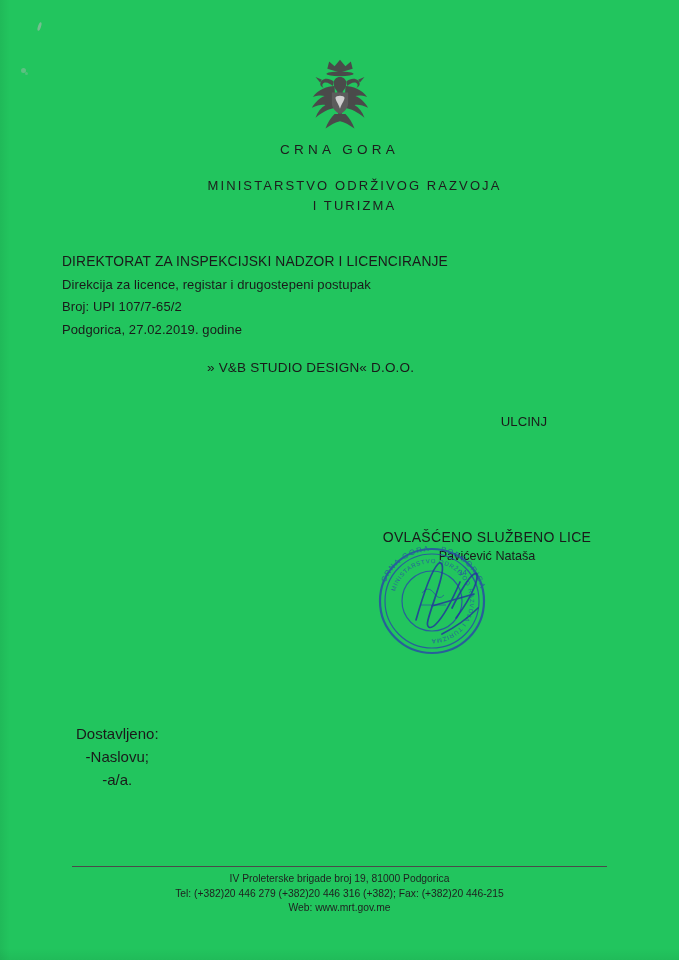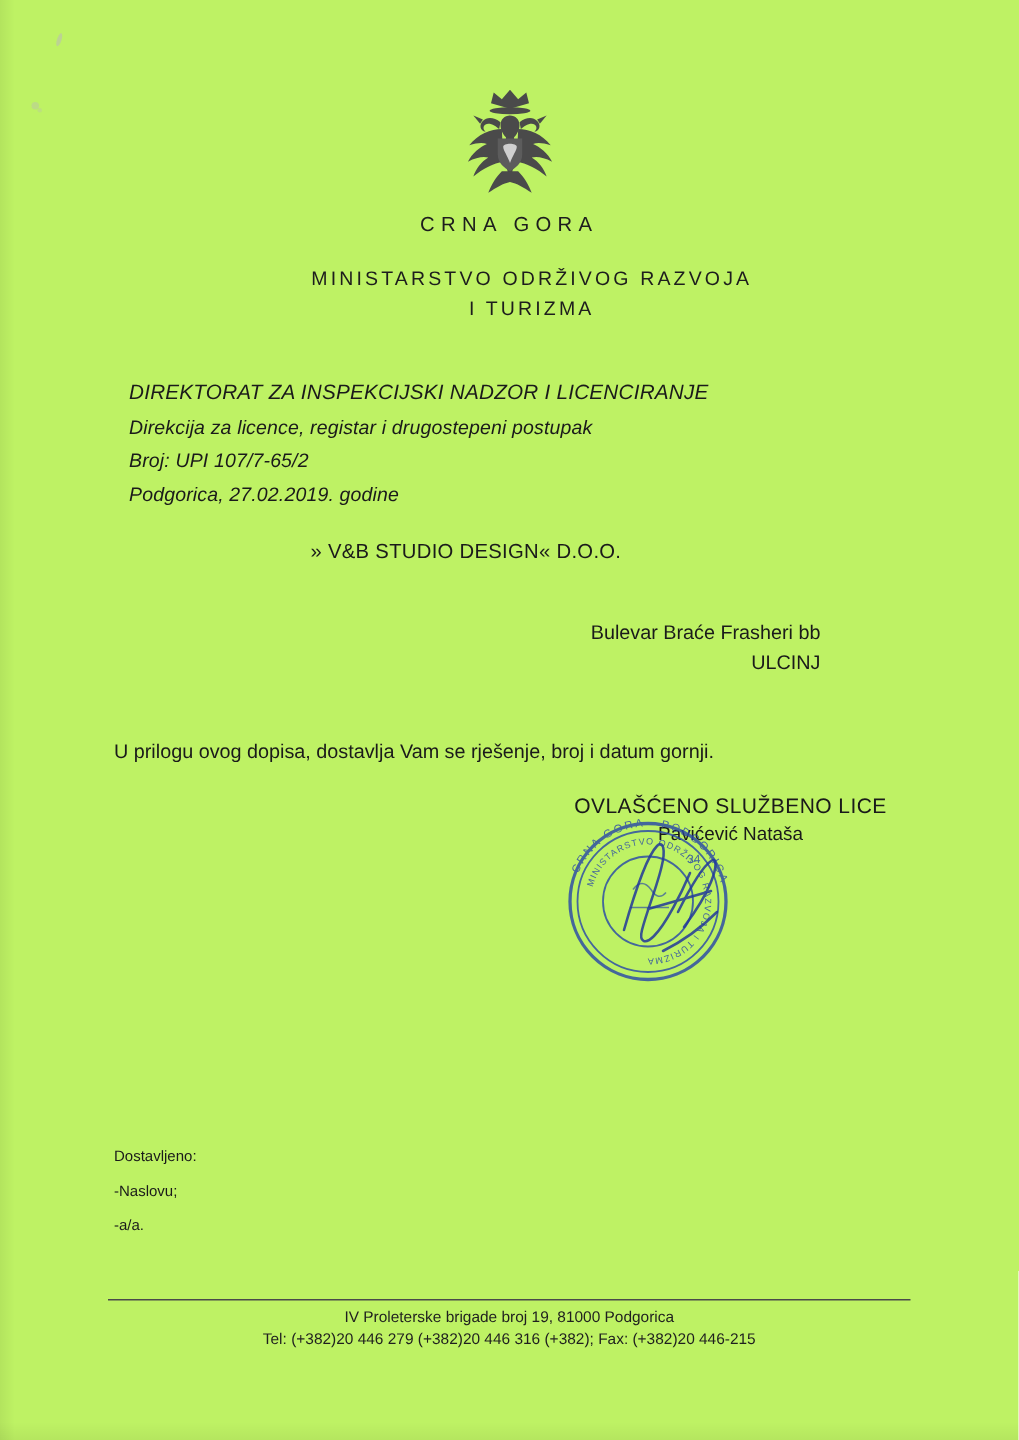--- a/index.html
+++ b/index.html
@@ -12,21 +12,21 @@
     height: 960px;
     position: relative;
     font-family: "Liberation Sans", sans-serif;
     color: #1a1a1a;
     overflow: hidden;
   }
 
   .page {
     position: absolute;
     inset: 0;
-    background: #bef264;
+    background: #22c55e;
   }
 
   
   .speck {
     position: absolute;
     background: #b9b9b9;
     border-radius: 50%;
     opacity: .55;
   }
   .speck.s1 { left: 38px; top: 22px; width: 3px; height: 9px; transform: rotate(18deg); }
@@ -64,26 +64,25 @@
     font-size: 13px;
     letter-spacing: 2.1px;
     line-height: 20px;
     color: #1d1d1d;
     margin-left: 30px;
   }
 
   
   .dept {
     position: absolute;
-    left: 86px;
+    left: 62px;
     top: 251px;
     font-size: 13.5px;
     line-height: 22.5px;
     letter-spacing: .1px;
-    font-style: italic;
   }
   .dept .l1 { font-size: 13.8px; letter-spacing: .15px; }
   .dept .l2,
   .dept .l3,
   .dept .l4 { font-size: 13px; }
 
   .recipient {
     position: absolute;
     left: 207px;
     top: 360px;
@@ -141,23 +140,24 @@
     width: 110px;
     height: 110px;
     color: #22399a;
     opacity: .85;
   }
 
   
   .delivered {
     position: absolute;
     left: 76px;
-    top: 760px;
-    font-size: 10px;
+    top: 722px;
+    font-size: 15px;
     line-height: 23px;
+    text-align: center;
   }
 
   
   .rule {
     position: absolute;
     left: 72px;
     right: 72px;
     top: 866px;
     height: 1px;
     background: #4a4a4a;
@@ -245,25 +245,23 @@
 
   <div class="dept">
     <div class="l1">DIREKTORAT ZA INSPEKCIJSKI NADZOR  I LICENCIRANJE</div>
     <div class="l2">Direkcija za licence, registar i drugostepeni postupak</div>
     <div class="l3">Broj: UPI 107/7-65/2</div>
     <div class="l4">Podgorica, 27.02.2019. godine</div>
   </div>
 
   <div class="recipient">» V&amp;B STUDIO DESIGN«  D.O.O.</div>
   <div class="address">
-    <div>Bulevar Braće Frasheri bb</div>
     <div>ULCINJ</div>
   </div>
 
-  <div class="bodytext">U prilogu ovog dopisa, dostavlja Vam se rješenje, broj i datum gornji.</div>
 
   <div class="sig-block">
     <div class="sig-title">OVLAŠĆENO SLUŽBENO LICE</div>
     <div class="sig-name">Pavićević Nataša</div>
   </div>
 
   <svg class="stamp" viewBox="0 0 120 120">
     <defs>
       <path id="outerArc" d="M60,60 m-50,0 a50,50 0 1,1 100,0 a50,50 0 1,1 -100,0"></path>
       <path id="innerArc" d="M60,60 m-38,0 a38,38 0 1,1 76,0 a38,38 0 1,1 -76,0"></path>
@@ -296,17 +294,18 @@
   <div class="delivered">
     <div>Dostavljeno:</div>
     <div>-Naslovu;</div>
     <div>-a/a.</div>
   </div>
 
   <div class="rule"></div>
   <div class="footer">
     <div>IV Proleterske brigade broj 19, 81000 Podgorica</div>
     <div>Tel:  (+382)20 446 279 (+382)20 446 316 (+382); Fax: (+382)20 446-215</div>
+    <div>Web: www.mrt.gov.me</div>
   </div>
 
   <div class="shadow-left"></div>
   <div class="shadow-bottom"></div>
 </div>
 
 </body></html>

